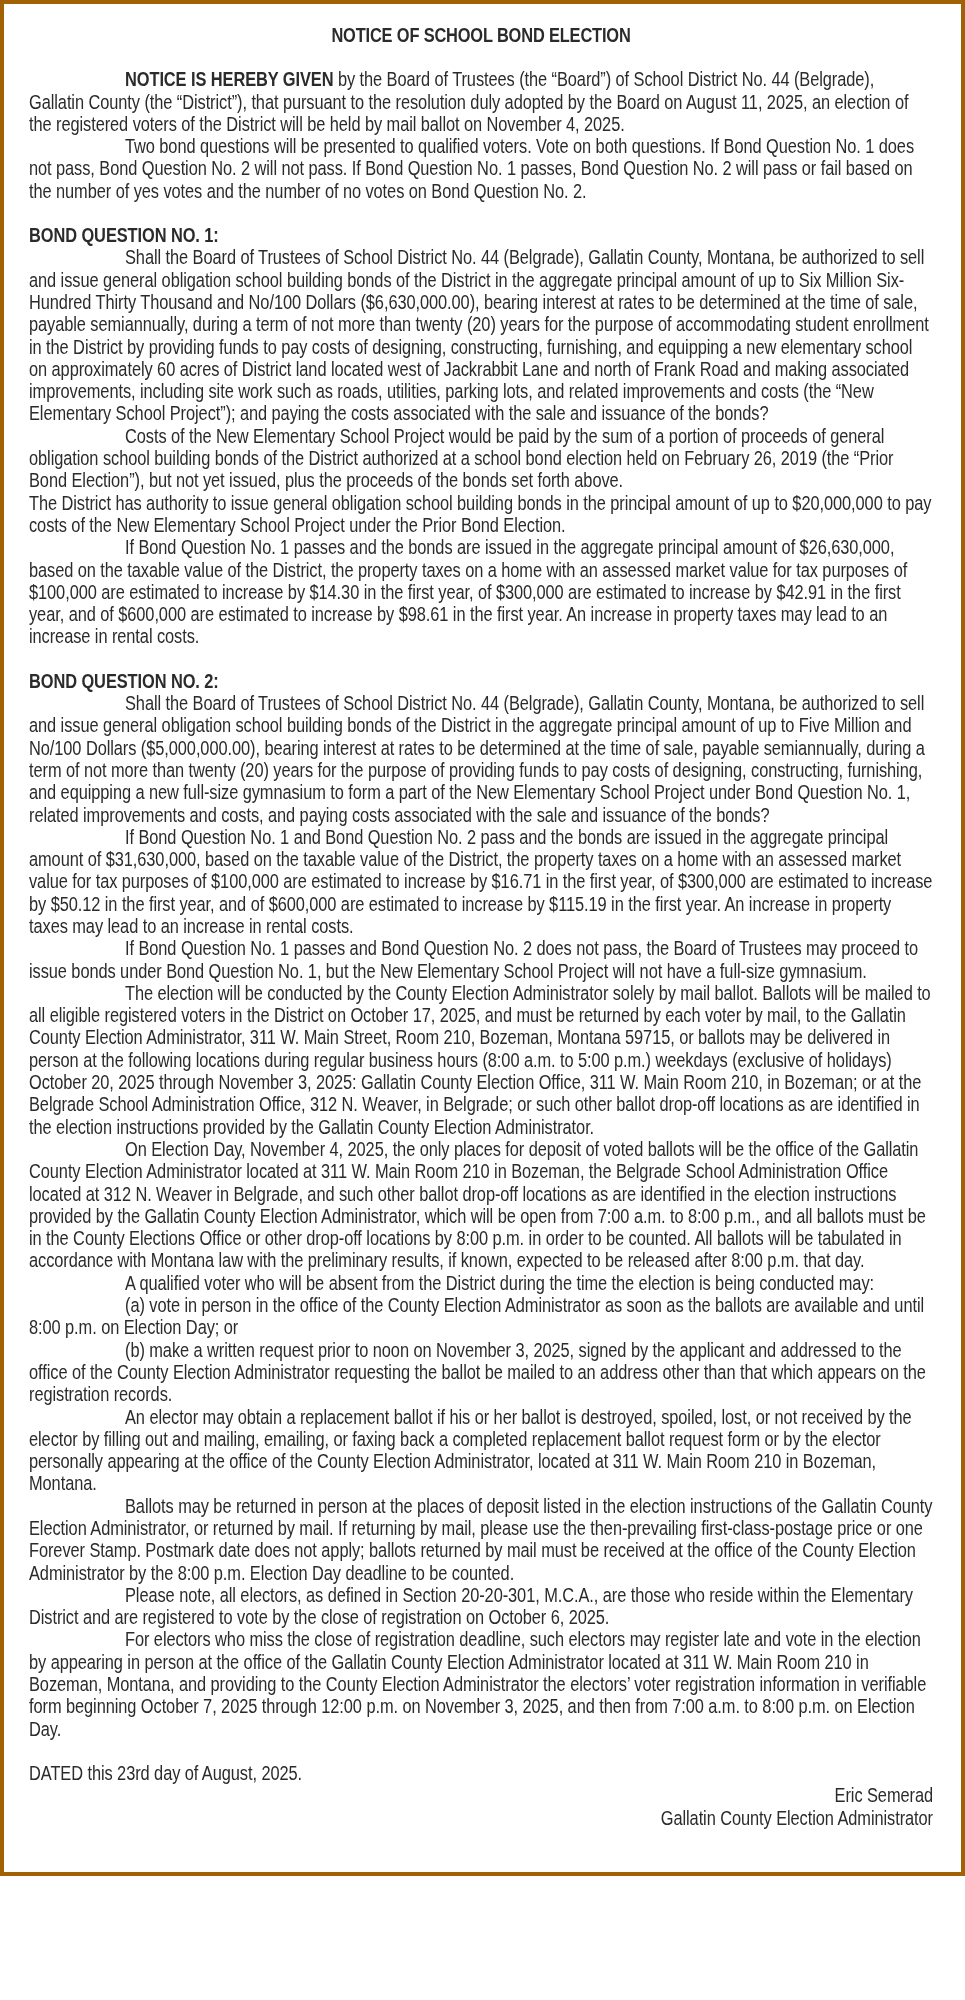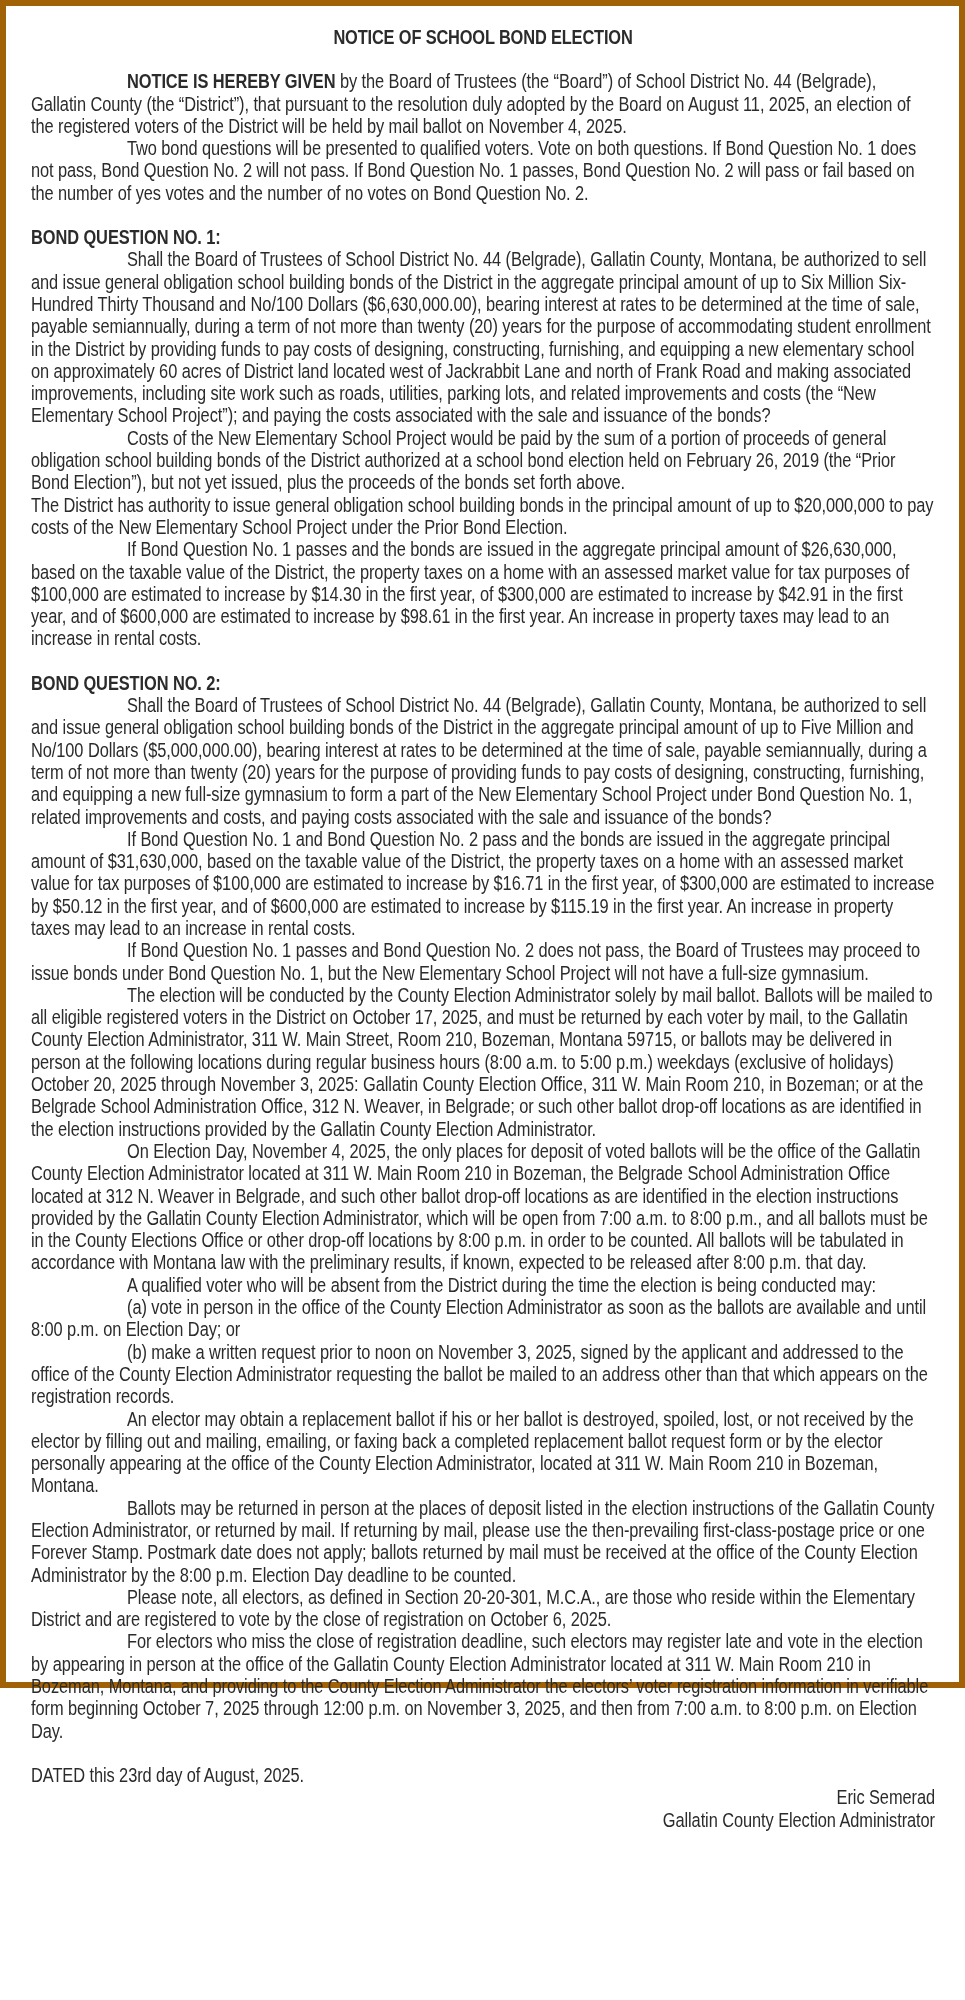--- a/index.html
+++ b/index.html
@@ -1,21 +1,21 @@
 <!DOCTYPE html>
 <html><head>
 <meta charset="utf-8">
 <style>
   html, body { margin: 0; padding: 0; background: #ffffff; }
   body { width: 965px; height: 2000px; overflow: hidden; }
   .notice {
     position: absolute; left: 0; top: 0;
-    width: 965px; height: 1688px;
+    width: 965px; height: 1876px;
     box-sizing: border-box;
-    border: 6px solid #a16207;
+    border: 4px solid #a16207;
     background: #fff;
   }
   .inner {
     position: absolute; left: 25px; top: 20px;
     width: 1130px;
     transform: scaleX(0.80);
     transform-origin: 0 0;
     font-family: "Liberation Sans", sans-serif;
     font-size: 20.5px;
     line-height: 22.3px;

